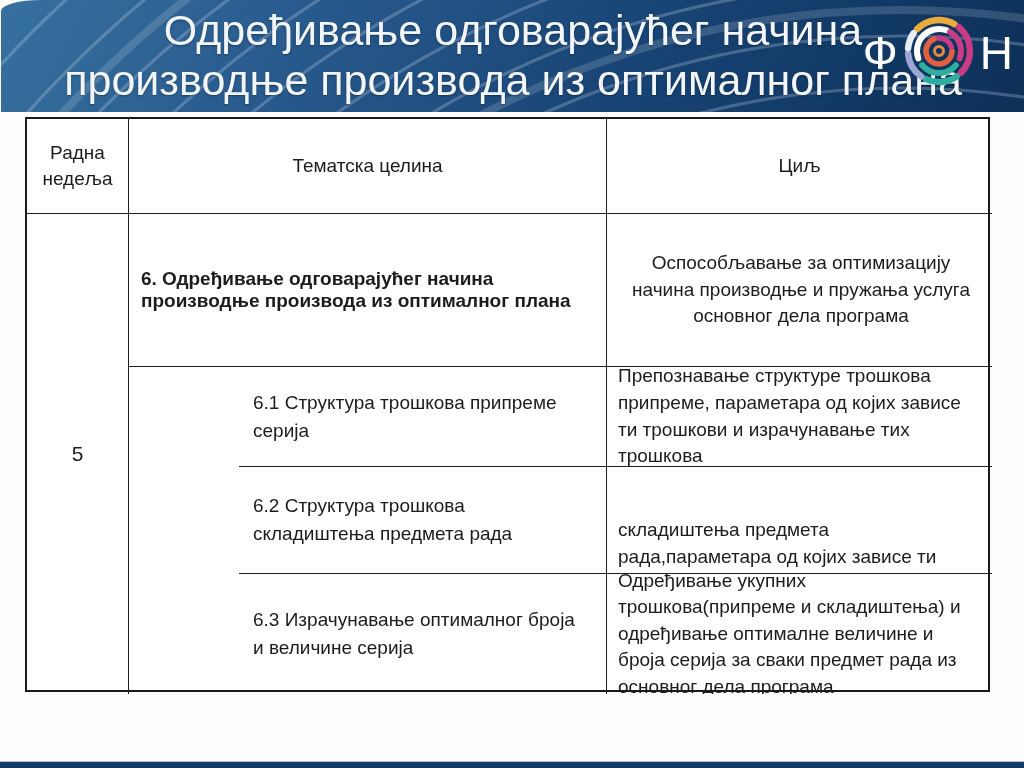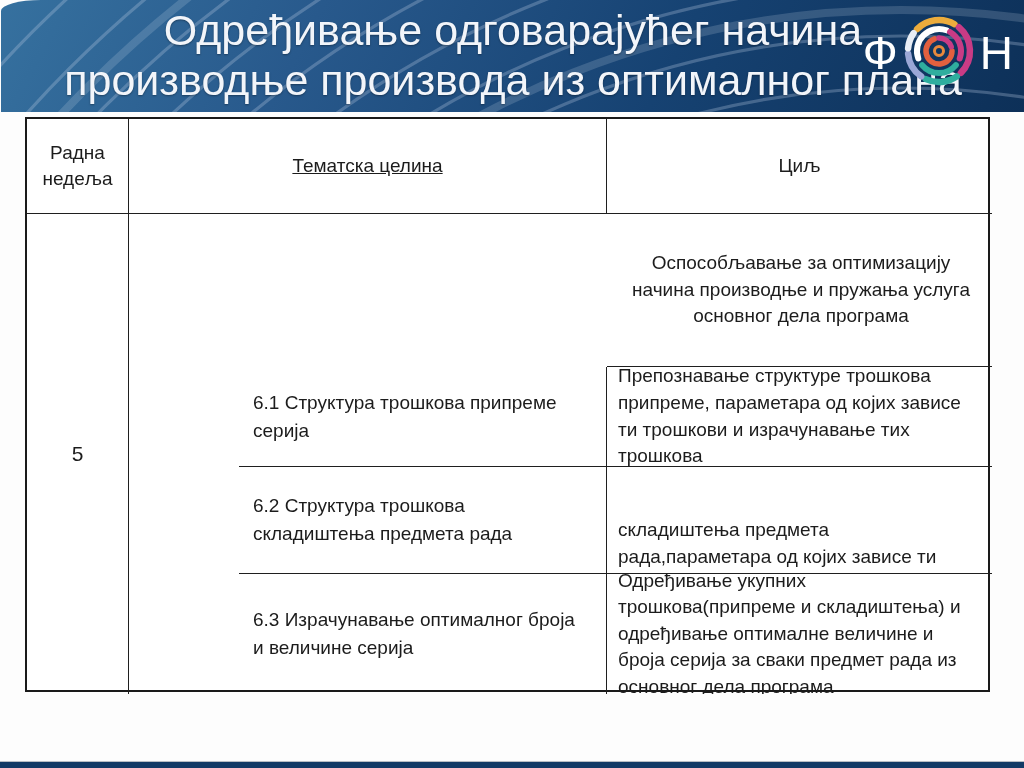--- a/index.html
+++ b/index.html
@@ -132,31 +132,34 @@
     </svg>
     <span class="fon-letter">Н</span>
   </div>
 </div>
 
 <div class="sched-table">
 
   <div class="cell hdr hdr-week h-center" style="grid-column:1;grid-row:1;">
     <span>Радна недеља</span>
   </div>
-  <div class="cell hdr h-center" style="grid-column:2 / span 2;grid-row:1;text-decoration:underline;">
+  <div class="cell hdr h-center" style="grid-column:2 / span 2;grid-row:1;">
     <span>Тематска целина</span>
   </div>
   <div class="cell hdr h-center no-r" style="grid-column:4;grid-row:1;">
     <span>Циљ</span>
   </div>
 
   <div class="cell v-center h-center cell-week-num no-b" style="grid-column:1;grid-row:2 / span 4;">
     <span>5</span>
   </div>
 
+  <div class="cell v-center h-left cell-topic-main" style="grid-column:2 / span 2;grid-row:2;">
+    <span>6. Одређивање одговарајућег начина производње производа из оптималног плана</span>
+  </div>
   <div class="cell v-center h-left cell-goal no-r" style="grid-column:4;grid-row:2;text-align:center;">
     <span>Оспособљавање за оптимизацију начина производње и пружања услуга основног дела програма</span>
   </div>
 
 
   <div class="cell v-center h-left cell-subtopic" style="grid-column:3;grid-row:3;">
     <span>6.1 Структура трошкова припреме серија</span>
   </div>
   <div class="cell v-center h-left cell-goal no-r" style="grid-column:4;grid-row:3;">
     <span>Препознавање структуре трошкова припреме, параметара од којих зависе ти трошкови и израчунавање тих трошкова</span>

